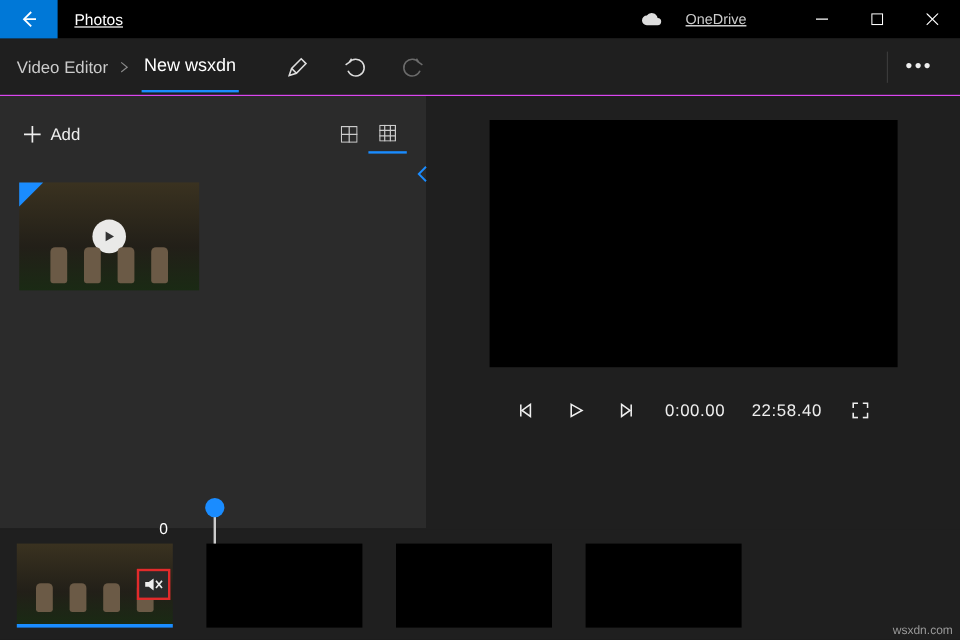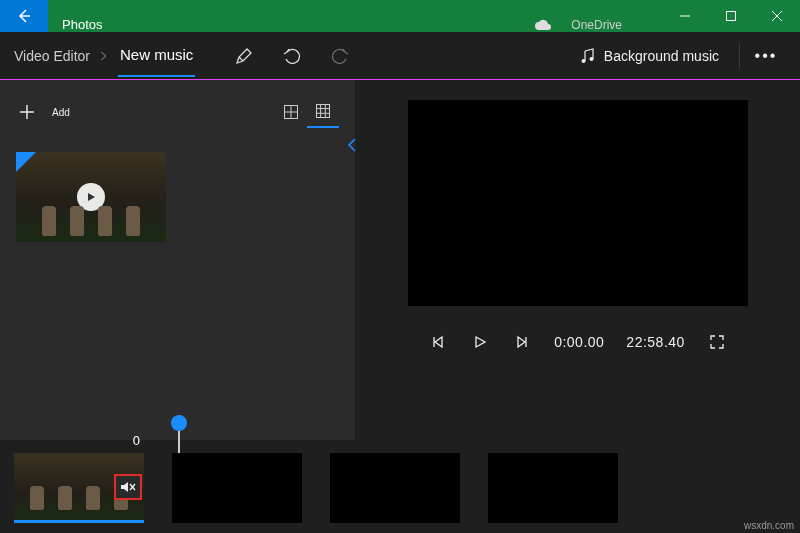--- a/index.html
+++ b/index.html
@@ -8,22 +8,23 @@
     background: #1f1f1f;
     font-family: "Segoe UI", sans-serif;
     color: #fff;
     overflow: hidden;
     position: relative;
     font-size: 13px;
   }
   
   .titlebar {
     height: 32px;
-    display: flex; align-items: flex-end;
-    background: #15803d;
+    display: flex; align-items: center;
+    background: #000000;
+    text-decoration: underline;
   }
   .back-btn {
     width: 48px; height: 32px;
     background: #0078d7;
     display: flex; align-items: center; justify-content: center;
   }
   .app-title { margin-left: 14px; font-size: 13px; color: #fff; }
   .titlebar-spacer { flex: 1; }
   .onedrive { display: flex; align-items: center; gap: 19px; color: #ccc; font-size: 12px; margin-right: 40px;}
   .win-controls { display: flex; }
@@ -58,21 +59,21 @@
   .divider { width:1px; height:26px; background:#3a3a3a; margin: 0 6px;}
   .more { width:40px; text-align:center; font-size:16px; letter-spacing:2px; color:#eee;}
   
   .main { display: flex; height: 360px; }
   .library {
     width: 355px; background: #2b2b2b;
     padding: 16px;
     position: relative;
   }
   .lib-top { display:flex; align-items:center; }
-  .add-btn { display:flex; align-items:center; gap:18px; color:#eee; font-size:10px; padding:6px 4px;}
+  .add-btn { display:flex; align-items:center; gap:8px; color:#eee; font-size:14px; padding:6px 4px;}
   .lib-top-spacer { flex:1; }
   .view-toggle { display:flex; gap:0; align-items:center;}
   .vt { width:32px; height:32px; display:flex; align-items:center; justify-content:center; color:#ccc;}
   .vt.active { border-bottom:2px solid #1a8cff; }
   .collapse-chevron { position:absolute; right:-2px; top:58px; color:#1a8cff; }
   .thumb {
     margin-top: 24px;
     width: 150px; height: 90px;
     background: linear-gradient(to bottom, #3a3220 0%, #221f18 60%, #1a2a14 100%);
     position: relative;
@@ -188,49 +189,41 @@
   </div>
 </div>
 
 <div class="toolbar">
   <span class="crumb">Video Editor</span>
   <span class="chev">
     <svg width="8" height="10">
         <path d="M1 1 L6 5 L1 9" stroke="#888" fill="none"></path>
       </svg>
   </span>
-  <span class="tab-active">New music</span>
+  <span class="tab-active">New wsxdn</span>
   <div class="tool-group-left">
     <div class="tool-icon">
       <svg width="18" height="18" viewBox="0 0 18 18">
           <path d="M2 16 L4 10 L12 2 L16 6 L8 14 Z M4 10 L8 14" stroke="#ddd" fill="none" stroke-width="1.3"></path>
         </svg>
     </div>
     <div class="tool-icon">
       <svg width="18" height="18" viewBox="0 0 18 18">
           <path d="M4 5 A7 7 0 1 1 3 12" stroke="#ddd" fill="none" stroke-width="1.3"></path>
           <path d="M4 5 L1 7 M4 5 L6 2" stroke="#ddd" fill="none" stroke-width="1.3"></path>
         </svg>
     </div>
     <div class="tool-icon" style="opacity:0.4">
       <svg width="18" height="18" viewBox="0 0 18 18">
           <path d="M14 5 A7 7 0 1 0 15 12" stroke="#ddd" fill="none" stroke-width="1.3"></path>
           <path d="M14 5 L17 7 M14 5 L12 2" stroke="#ddd" fill="none" stroke-width="1.3"></path>
         </svg>
     </div>
   </div>
   <div class="toolbar-spacer"></div>
-  <div class="bg-music">
-    <svg width="16" height="16" viewBox="0 0 16 16">
-        <path d="M5 3 L13 1 V11 M5 3 V13" stroke="#eee" fill="none" stroke-width="1.2"></path>
-        <circle cx="3.5" cy="13" r="2" fill="#eee"></circle>
-        <circle cx="11.5" cy="11" r="2" fill="#eee"></circle>
-      </svg>
-    <span>Background music</span>
-  </div>
   <div class="divider"></div>
   <div class="more">•••</div>
 </div>
 
 <div class="main">
   <div class="library">
     <div class="lib-top">
       <div class="add-btn">
         <svg width="14" height="14">
             <path d="M7 0 V14 M0 7 H14" stroke="#eee" stroke-width="1.4"></path>

